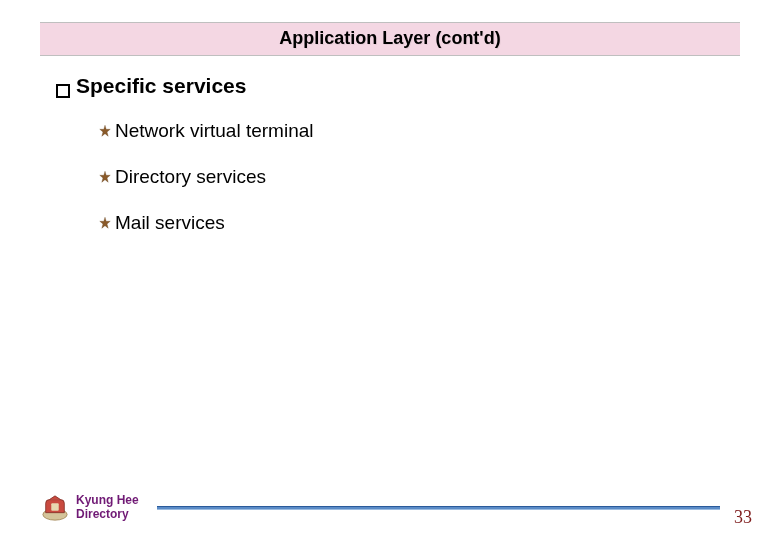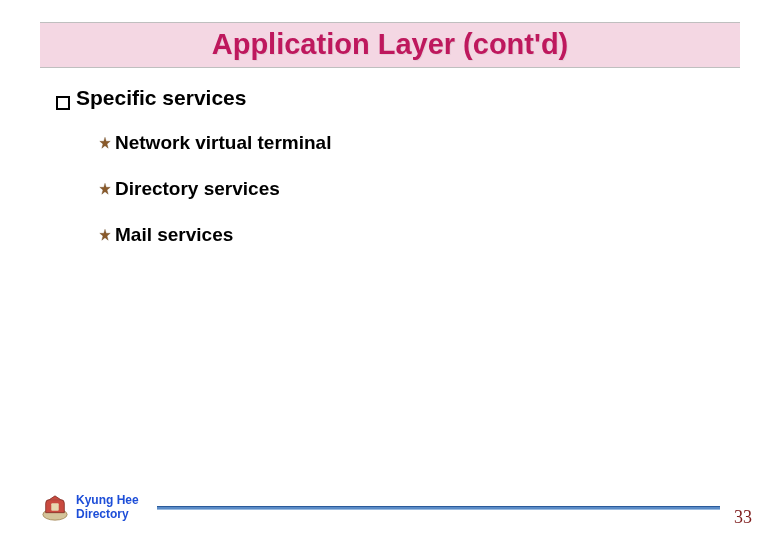--- a/index.html
+++ b/index.html
@@ -13,23 +13,23 @@
   }
   .title-bar {
     margin: 22px 40px 0 40px;
     background: #f4d7e3;
     border-top: 1px solid #bfbfbf;
     border-bottom: 1px solid #bfbfbf;
     text-align: center;
     padding: 5px 0 6px 0;
   }
   .title-text {
-    font-size: 29px;
+    font-size: 18px;
     font-weight: bold;
-    color: #be185d;
+    color: #000000;
     text-shadow: 1px 1px 0 rgba(0,0,0,0.05);
   }
   .content {
     padding: 18px 60px 0 56px;
   }
   .level1 {
     display: flex;
     align-items: flex-end;
     margin-bottom: 22px;
   }
@@ -59,21 +59,21 @@
   .bullet-star {
     display: inline-block;
     width: 14px;
     height: 14px;
     margin-top: 4px;
     margin-right: 3px;
     flex-shrink: 0;
   }
   .level2-text {
     font-size: 19px;
-    font-weight: bold;
+    font-weight: normal;
     color: #000;
   }
   .footer {
     position: absolute;
     bottom: 18px;
     left: 40px;
     right: 28px;
     display: flex;
     align-items: center;
   }
@@ -84,21 +84,21 @@
     flex-shrink: 0;
   }
   .logo-svg {
     width: 30px;
     height: 28px;
   }
   .uni-name {
     font-size: 12px;
     font-weight: bold;
     line-height: 1.15;
-    color: #1d4ed8;
+    color: #701a75;
   }
   .footer-line-wrap {
     flex: 1;
     padding-left: 18px;
     padding-right: 10px;
     display: flex;
     align-items: center;
   }
   .footer-line {
     height: 4px;

